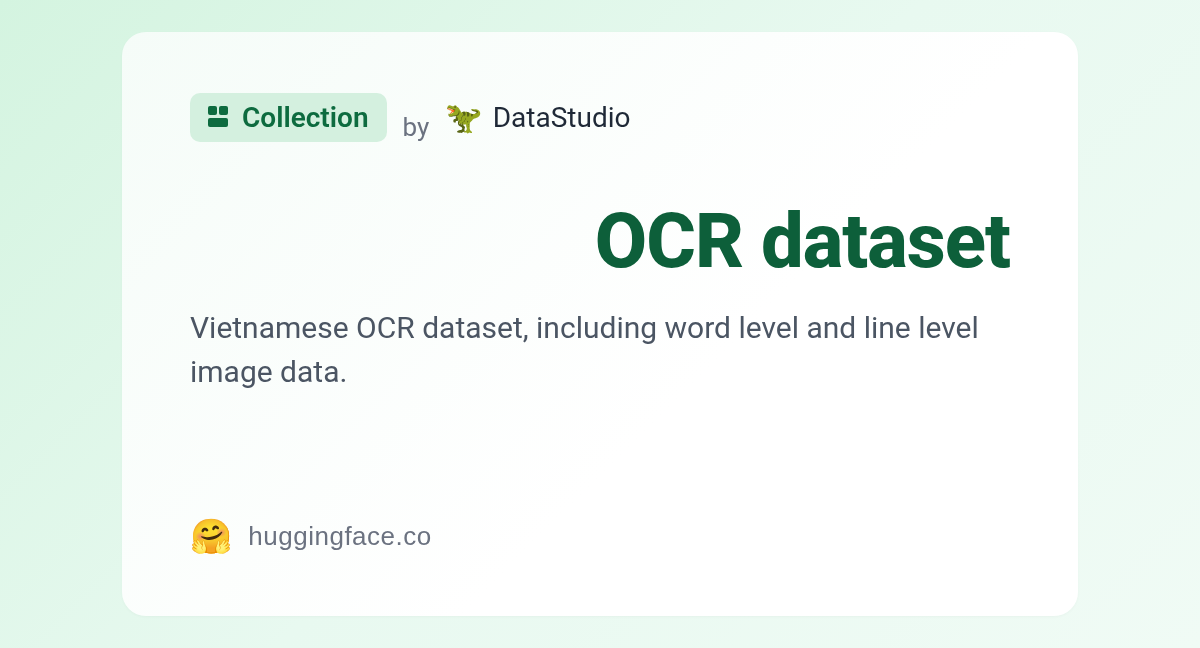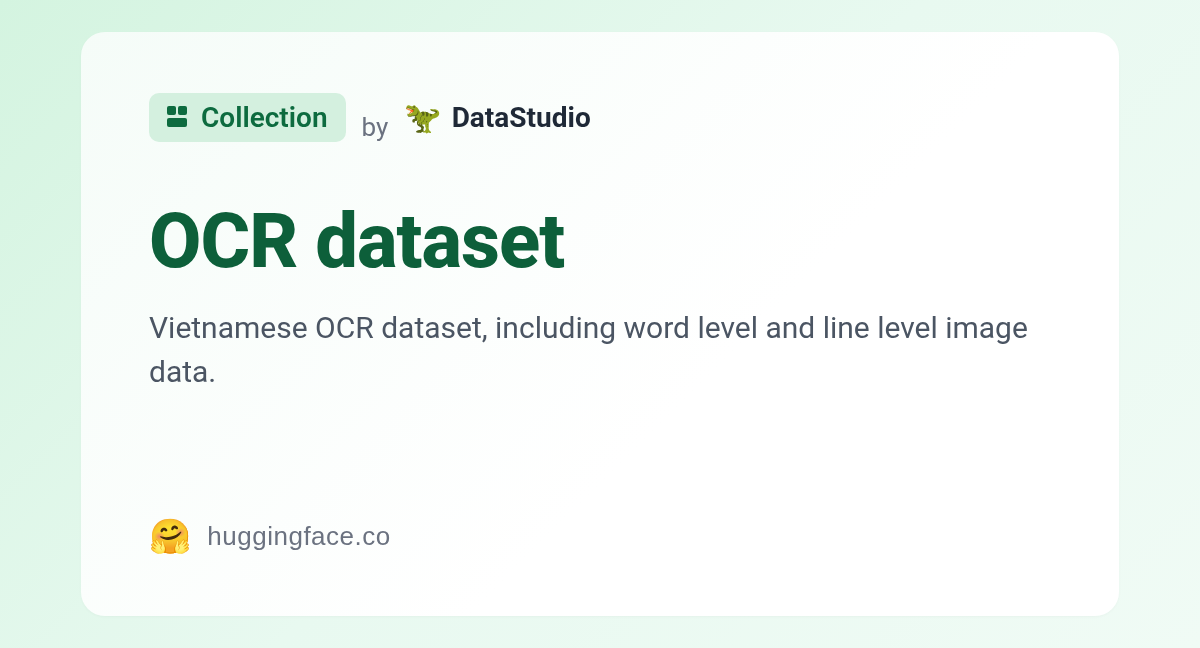--- a/index.html
+++ b/index.html
@@ -10,21 +10,21 @@
     body {
       width: 1200px;
       height: 648px;
       font-family: -apple-system, BlinkMacSystemFont, "Segoe UI", Roboto, "Helvetica Neue", Arial, sans-serif;
       background: linear-gradient(135deg, #d4f4e0 0%, #e8f9f0 50%, #f0fbf5 100%);
       display: flex;
       align-items: center;
       justify-content: center;
     }
     .card {
-      width: 1038px;
+      width: 956px;
       height: 584px;
       background: linear-gradient(135deg, #f5fcf8 0%, #ffffff 60%);
       border-radius: 24px;
       padding: 60px 68px;
       display: flex;
       flex-direction: column;
       box-shadow: 0 1px 3px rgba(0,0,0,0.03);
     }
     .header-row {
       display: flex;
@@ -68,28 +68,29 @@
       display: inline-flex;
       align-items: center;
       gap: 10px;
     }
     .author-emoji {
       font-size: 30px;
     }
     .author-name {
       color: #1f2937;
       font-size: 28px;
-      font-weight: 700;
+      font-weight: 400;
     }
     .title {
       color: #0d5f3a;
       font-size: 76px;
       font-weight: 800;
       margin-top: 54px;
       letter-spacing: -1px;
+      text-align: right;
     }
     .description {
       color: #4b5563;
       font-size: 30px;
       font-weight: 400;
       margin-top: 20px;
       line-height: 1.45;
       max-width: 920px;
     }
     .footer {

